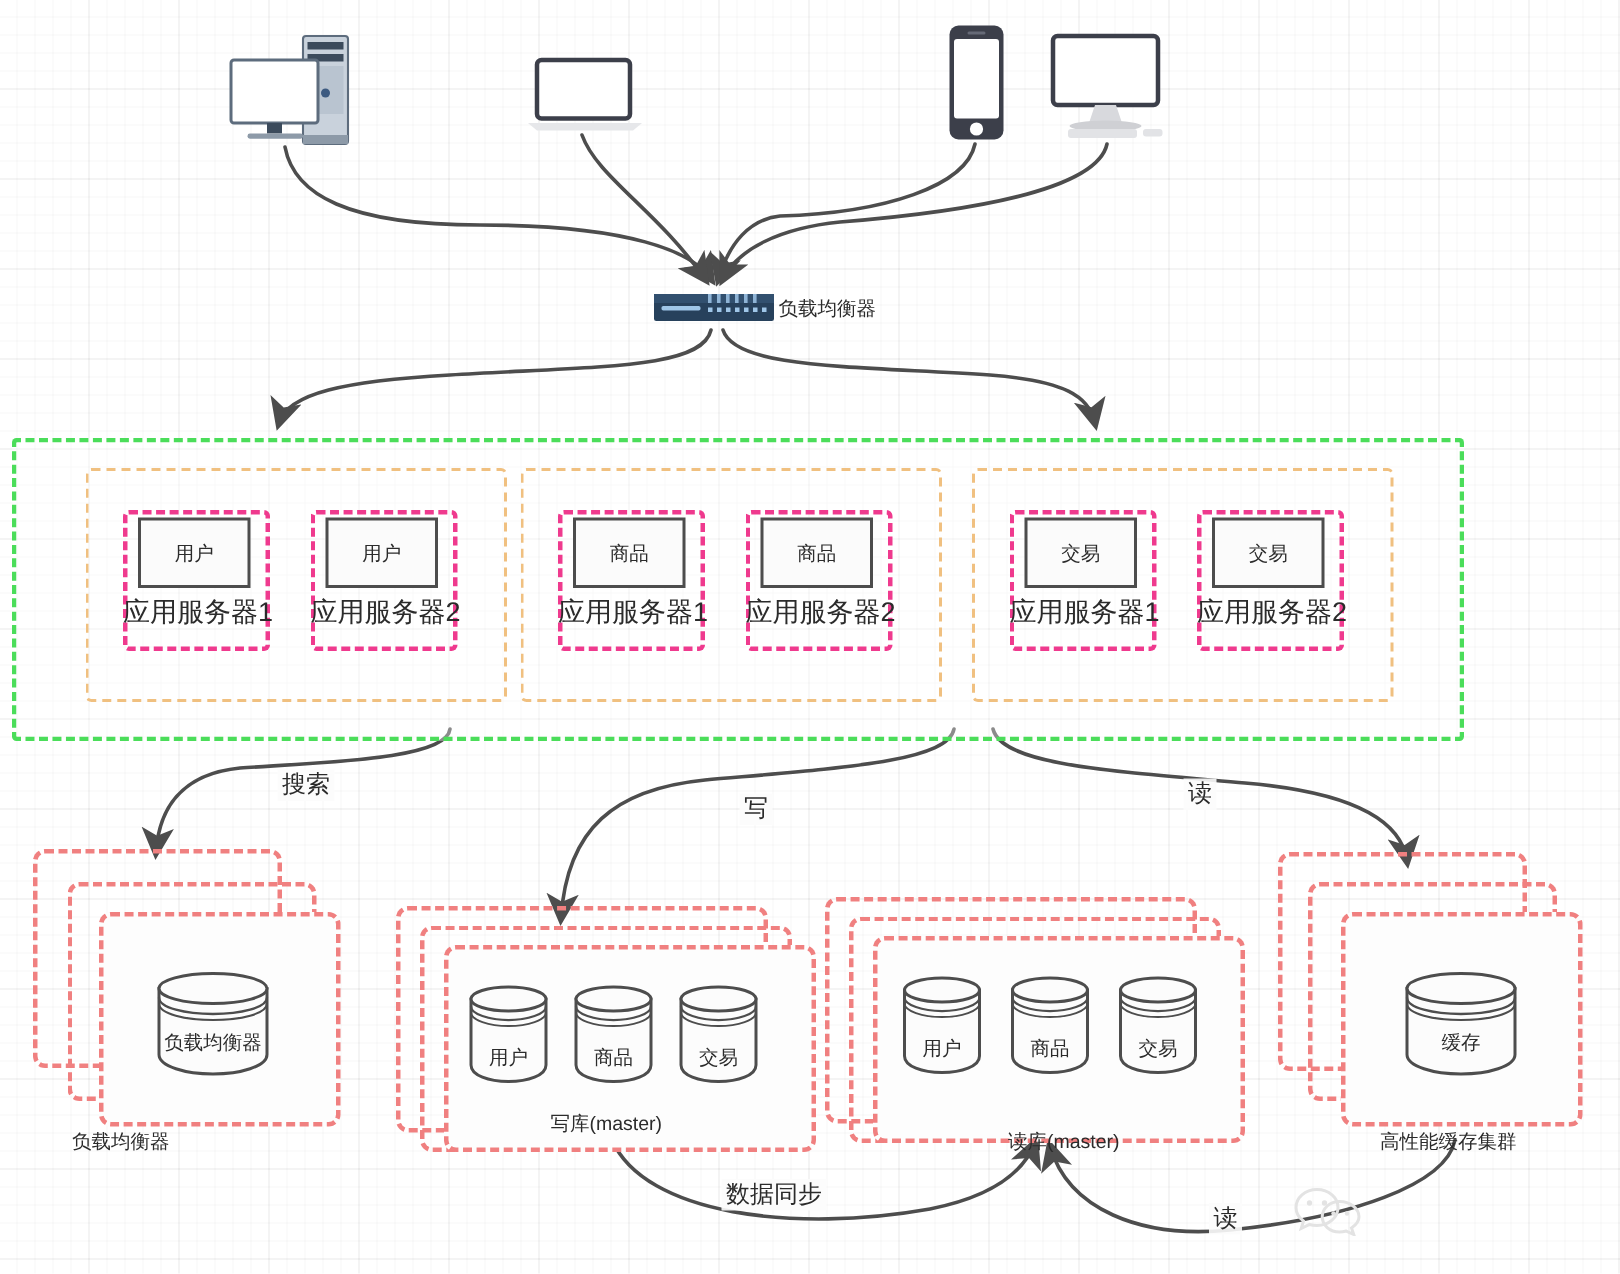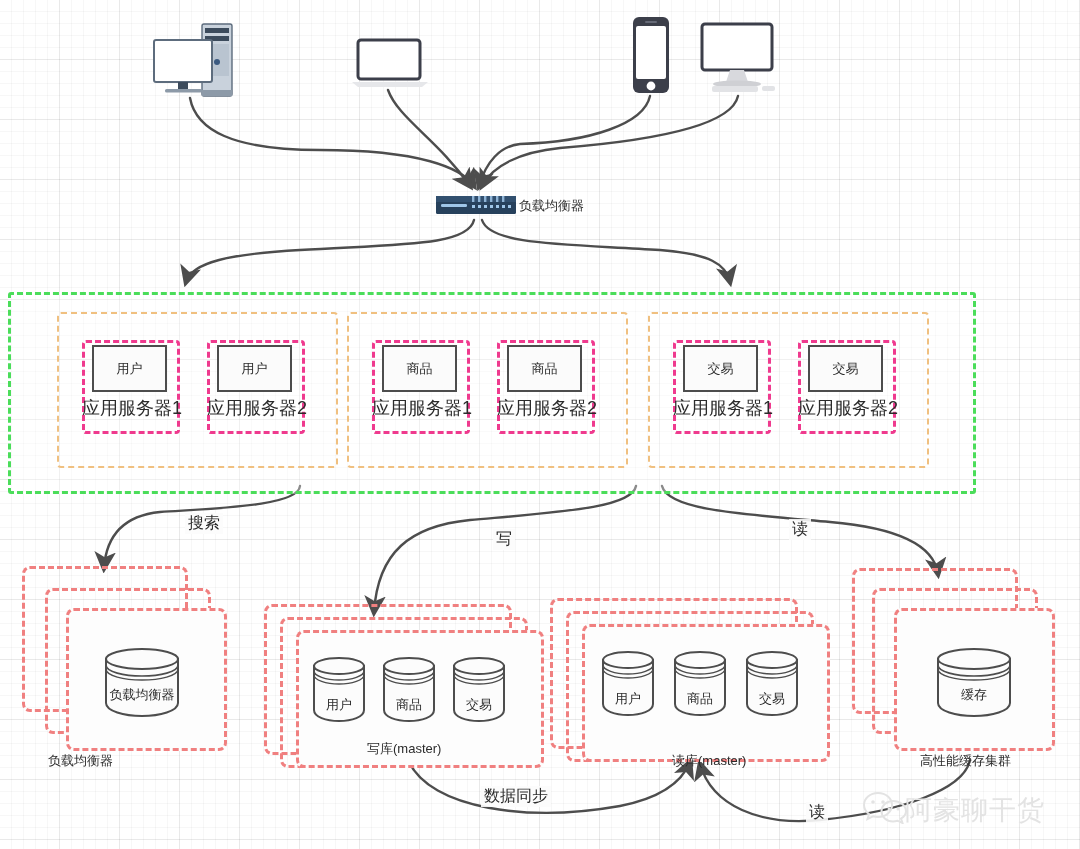--- a/index.html
+++ b/index.html
@@ -294,15 +294,14 @@
       <path d="M16 3 C8 3 2 8.5 2 15 C2 18.6 4 21.8 7 24 L5.5 29 L11 26.3 C12.6 26.8 14.3 27 16 27 C24 27 30 21.5 30 15 C30 8.5 24 3 16 3 Z"></path>
       <path d="M31 11 C24.5 11 19.5 15.6 19.5 21.2 C19.5 26.8 24.5 31.4 31 31.4 C32.6 31.4 34.1 31.1 35.5 30.7 L40.5 33 L39 28.6 C42 26.7 44 24.2 44 21.2 C44 15.6 38 11 31 11 Z"></path>
     </g>
     <g fill="#e3e3e3">
       <circle cx="11" cy="12" r="1.8"></circle>
         <circle cx="21" cy="12" r="1.8"></circle>
       <circle cx="27" cy="19" r="1.5"></circle>
         <circle cx="36" cy="19" r="1.5"></circle>
     </g>
   </svg>
-  <div class="wm" style="left:905px;top:792px;">阿豪聊干货</div>
 
 </div>
 
 </body></html>

